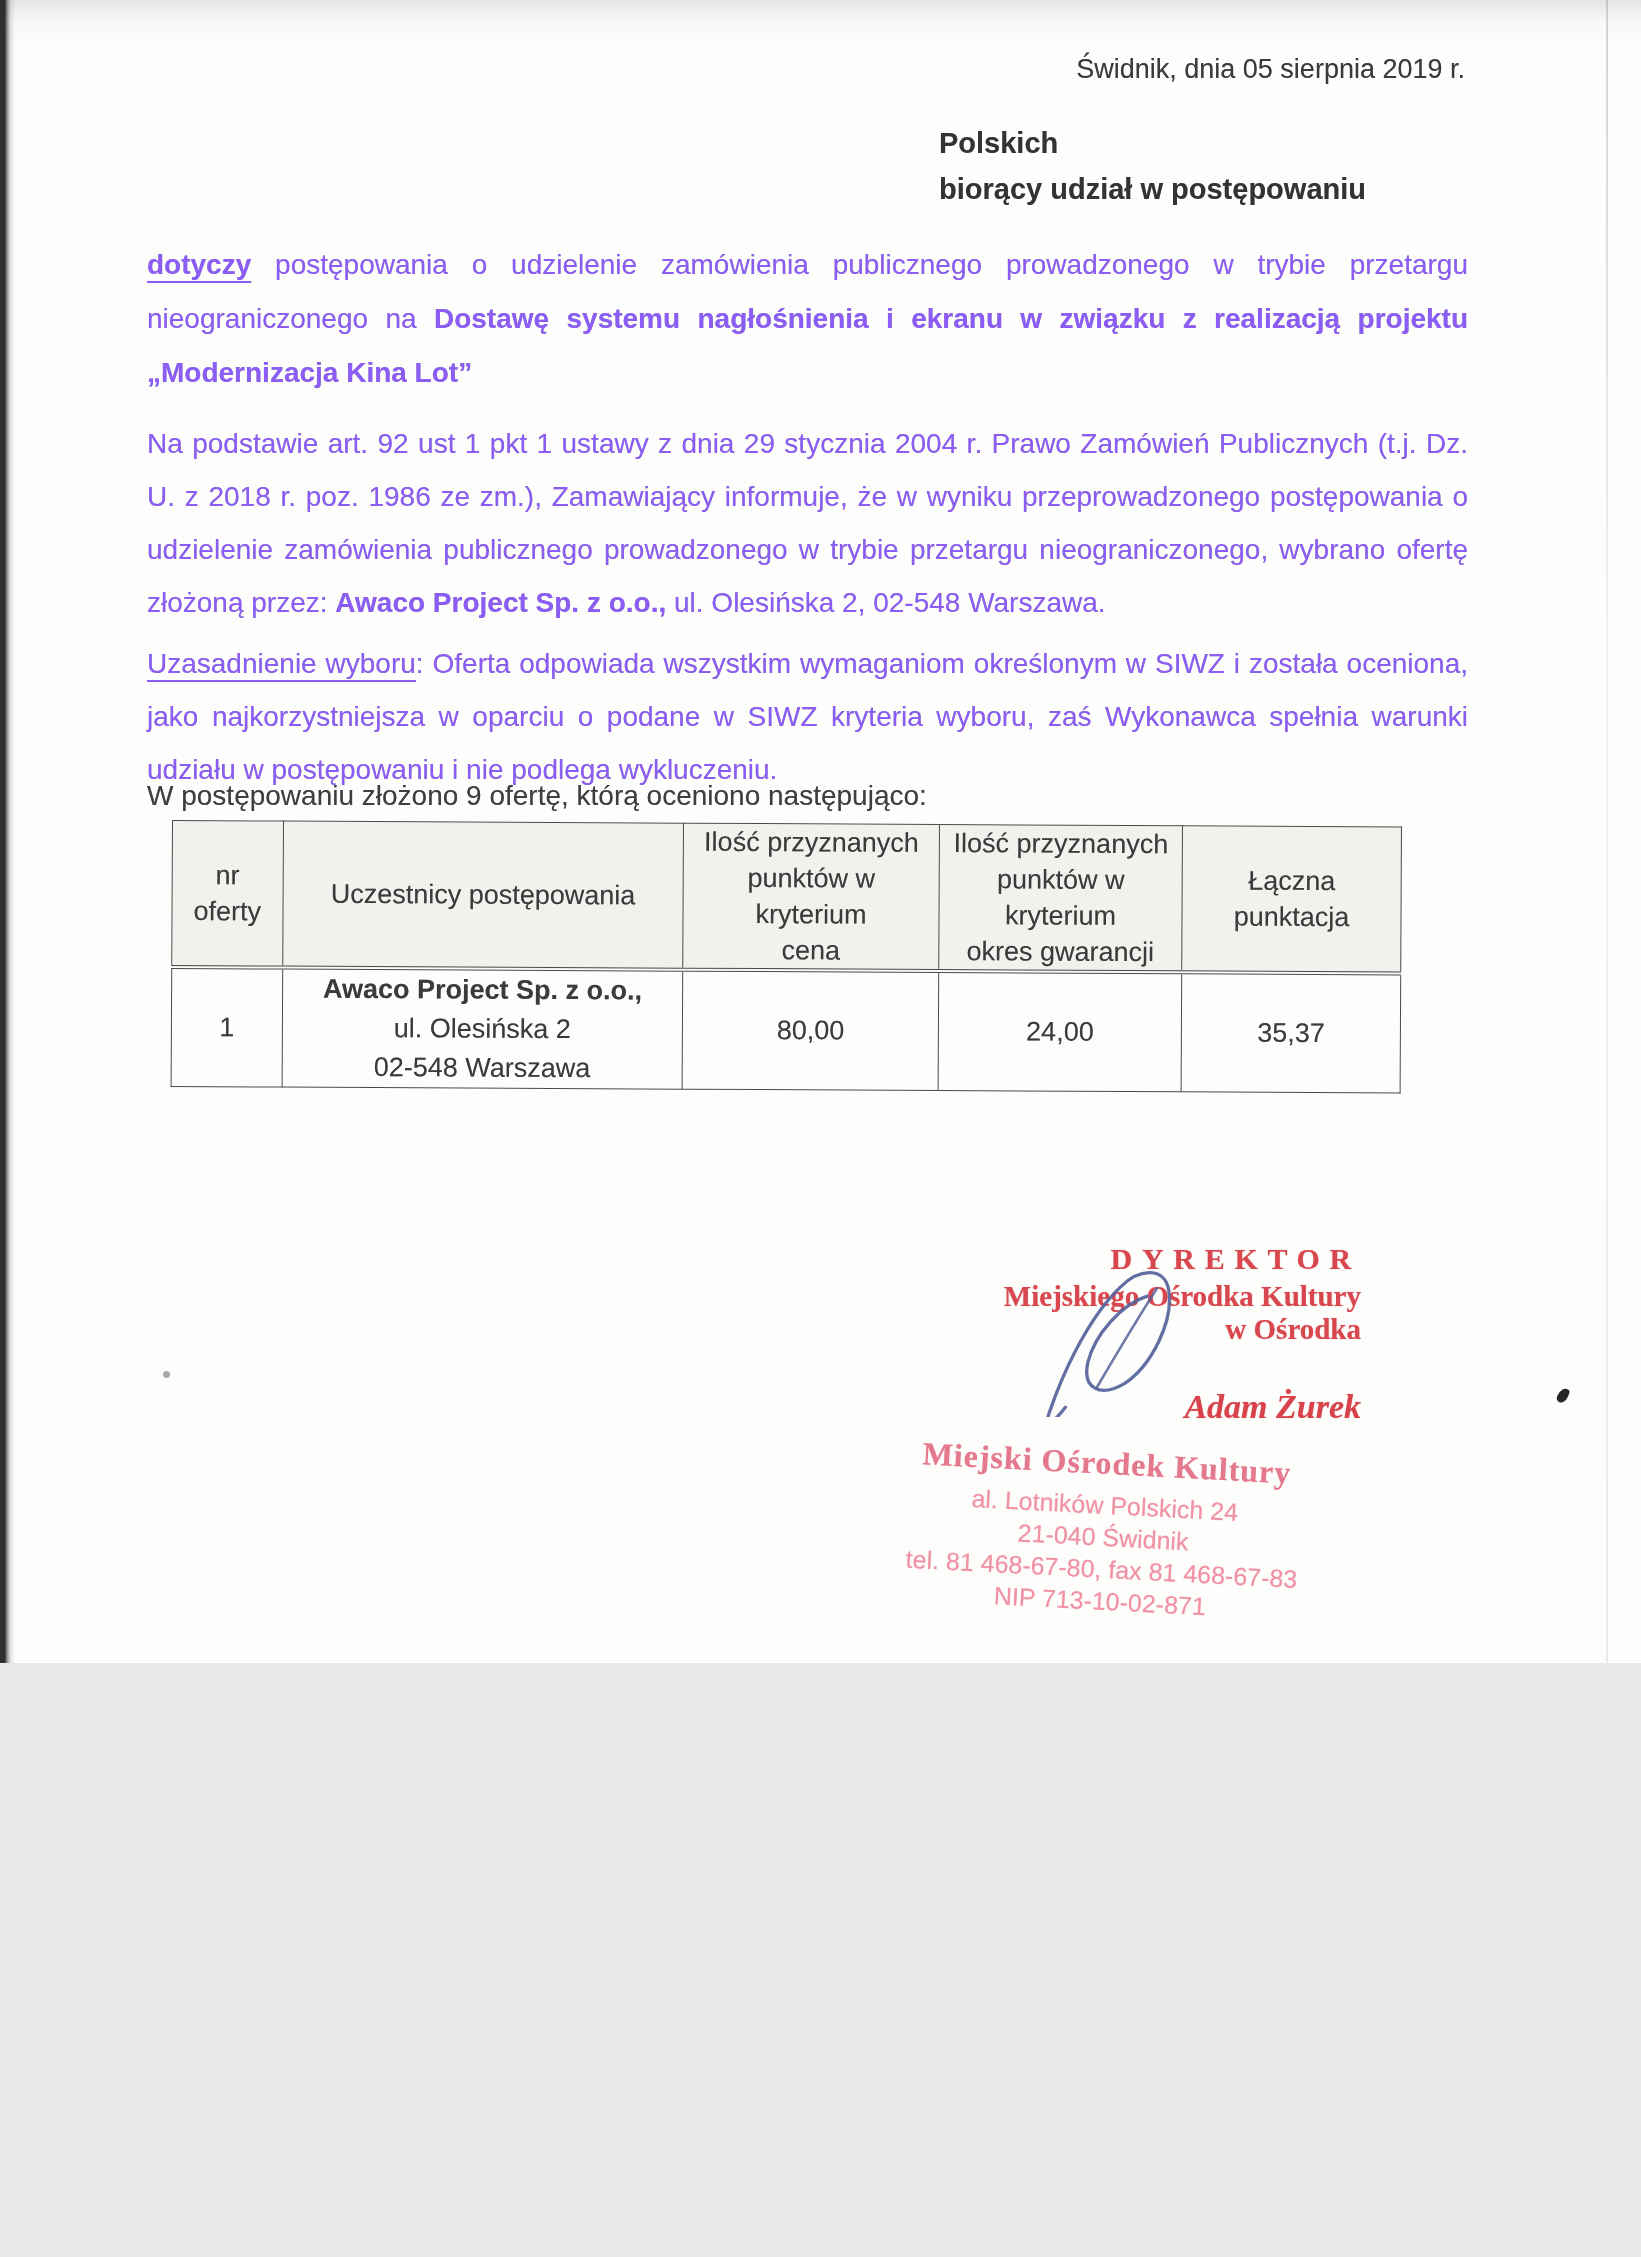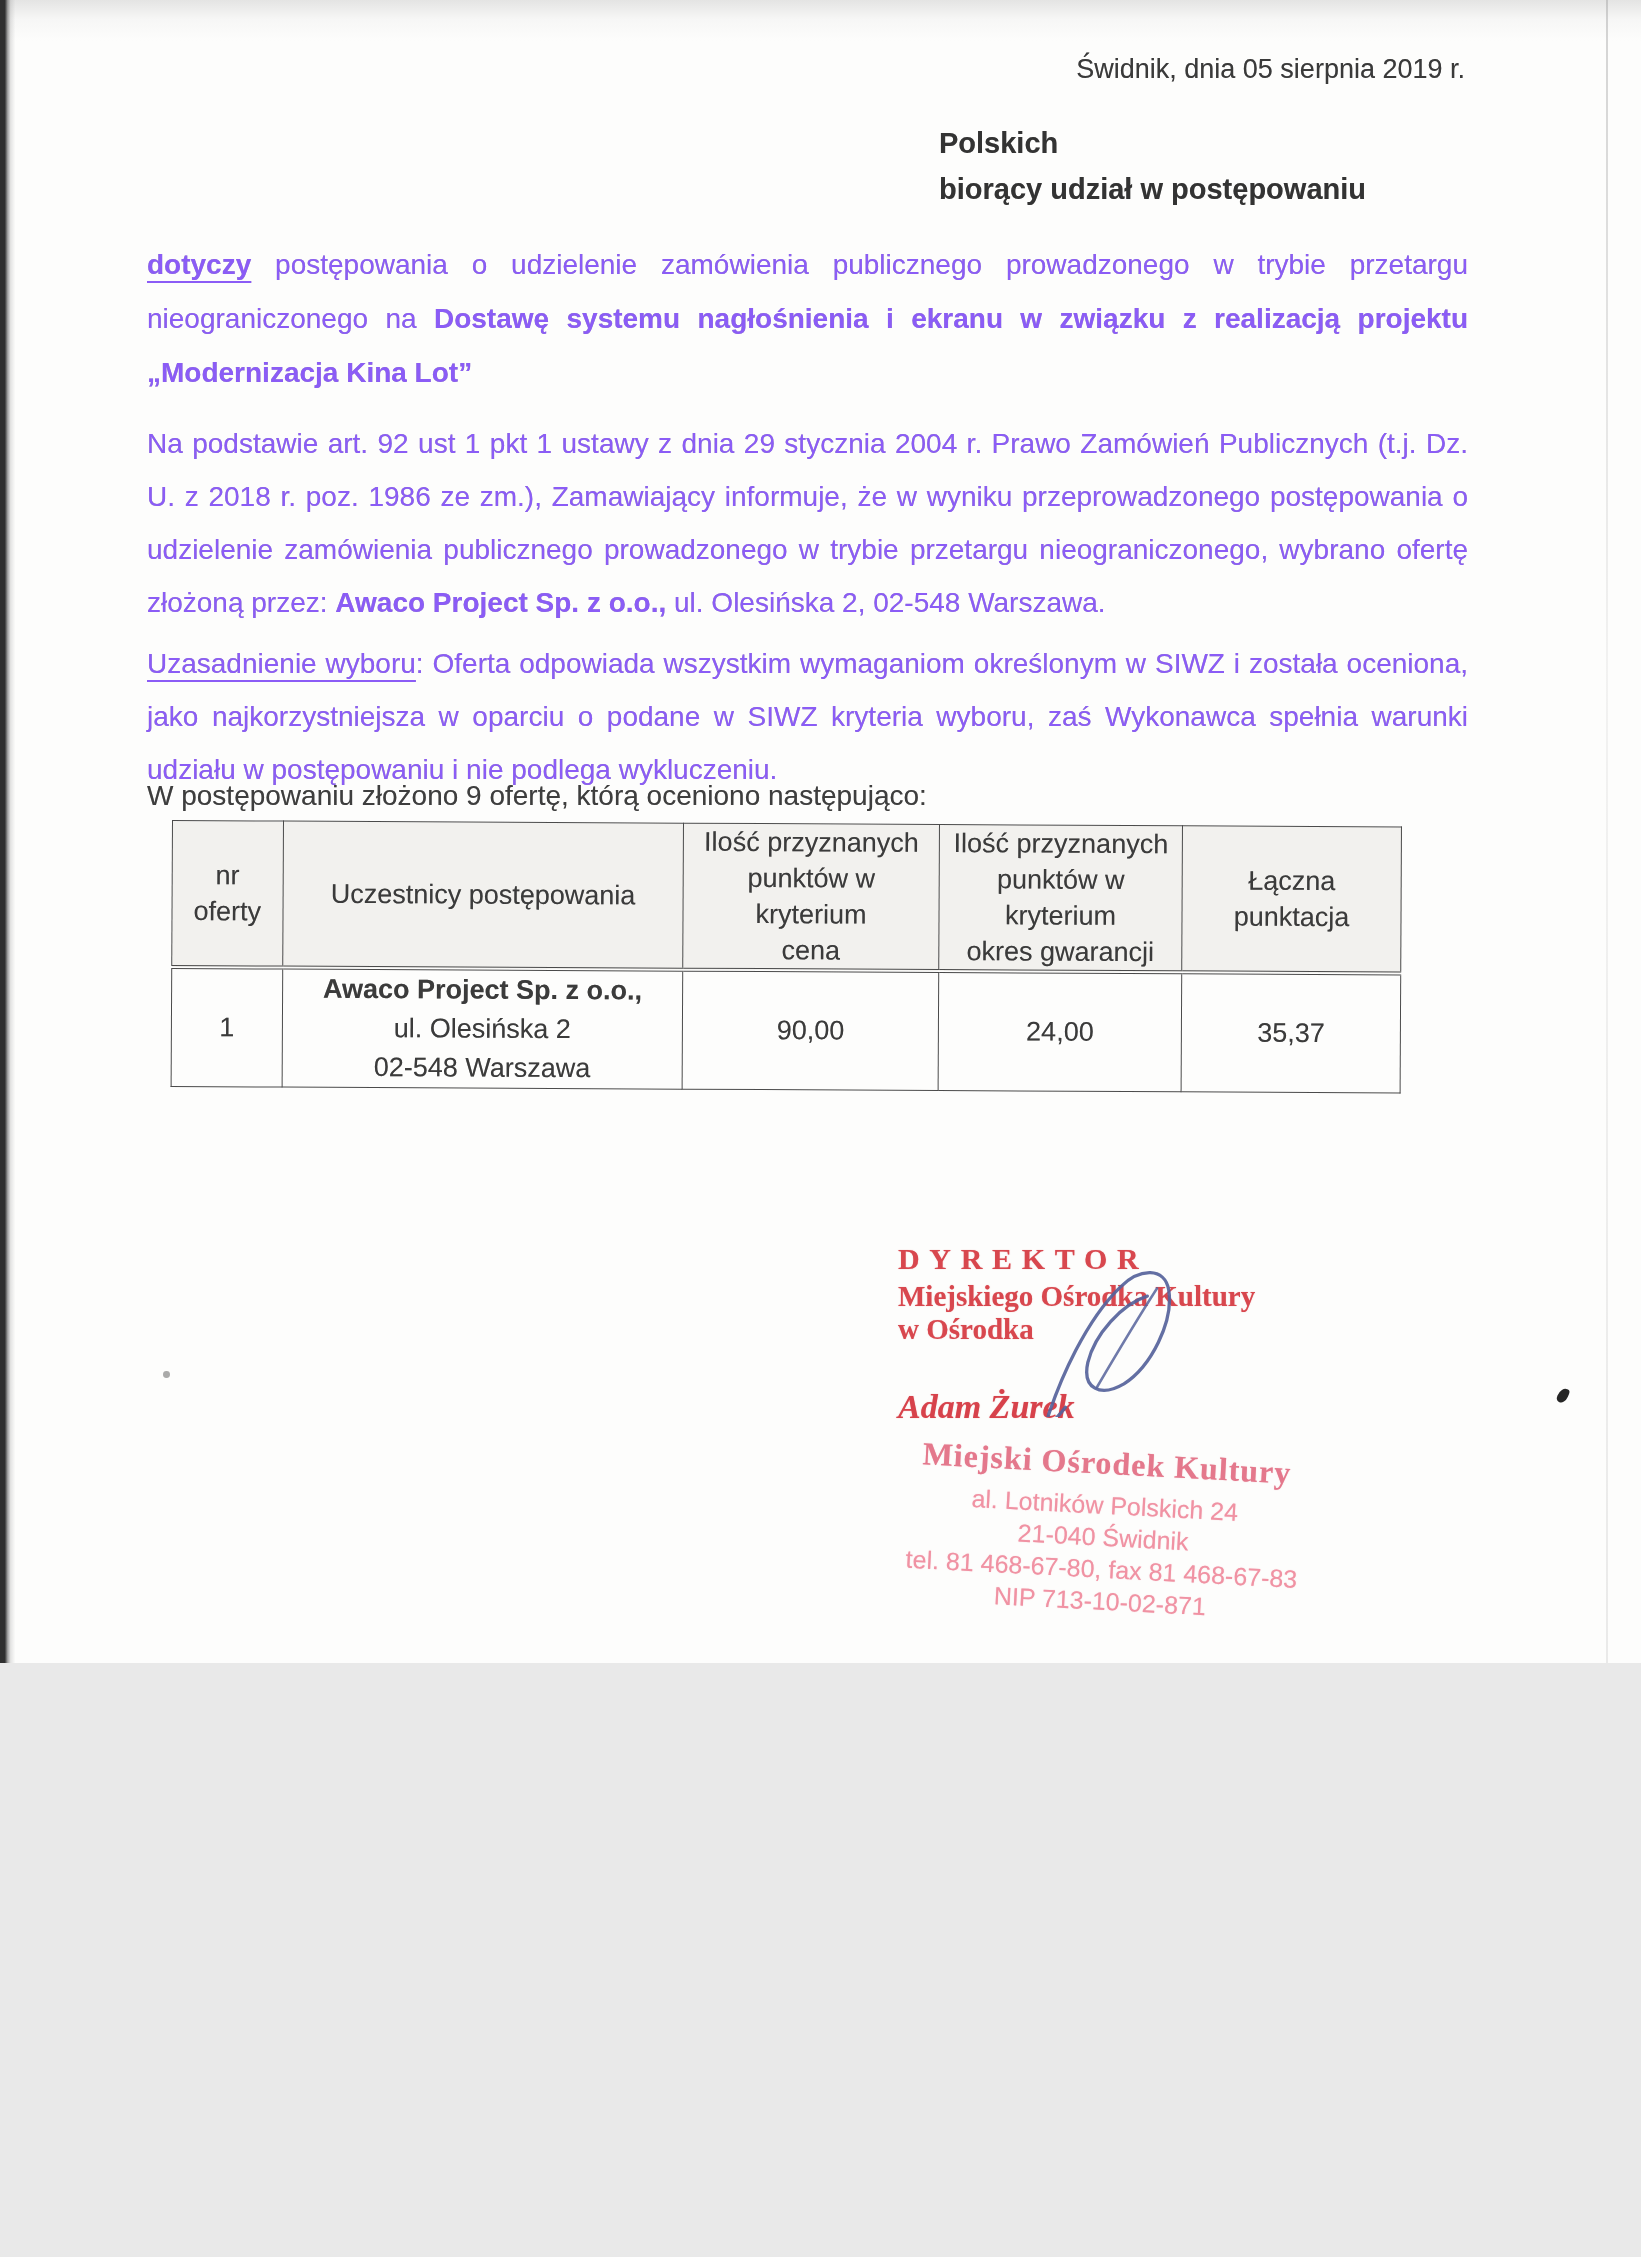--- a/index.html
+++ b/index.html
@@ -70,21 +70,21 @@
     background: #f2f1ee;
     line-height: 36px; white-space: pre-line;
     border-bottom: 4.8px double #4a4a4a;
   }
   .offers-table td { height: 114px; background: #fdfdfc; line-height: 39px; }
   .participant-name { font-weight: bold; display: block; }
   .participant-addr { display: block; }
   
   .director-stamp {
     position: absolute; left: 898px; top: 1242px; width: 463px;
-    text-align: left; color: #d8474e;
+    text-align: right; color: #d8474e;
     font-family: "Liberation Serif", serif;
     text-shadow: 0 0 1px rgba(216,71,78,.5);
   }
   .director-stamp .stamp-title { font-size: 30px; letter-spacing: 9.7px; font-weight: 600; }
   .director-stamp .stamp-line2 { font-size: 29px; font-weight: bold; margin-top: 3.9px; }
   .director-stamp .stamp-line3 { font-size: 29px; font-weight: bold; }
   .director-stamp .signer-name { font-size: 34px; font-weight: bold; font-style: italic; margin-top: 42px; color: #d7424b; }
   .ink-signature { position: absolute; left: 1035px; top: 1261px; width: 172px; height: 156px; }
   .ink-signature svg { width: 100%; height: 100%; }
   
@@ -177,21 +177,21 @@
       </tr>
     </thead>
     <tbody>
       <tr>
         <td>1</td>
         <td>
           <span class="participant-name">Awaco Project Sp. z o.o.,</span>
           <span class="participant-addr">ul. Olesińska 2</span>
           <span class="participant-addr">02-548 Warszawa</span>
         </td>
-        <td>90,00</td>
+        <td>80,00</td>
         <td>24,00</td>
         <td>35,37</td>
       </tr>
     </tbody>
   </table>
 
   <div class="director-stamp">
     <div class="stamp-title">DYREKTOR</div>
     <div class="stamp-line2">Miejskiego Ośrodka Kultury</div>
     <div class="stamp-line3">w Ośrodka</div>

